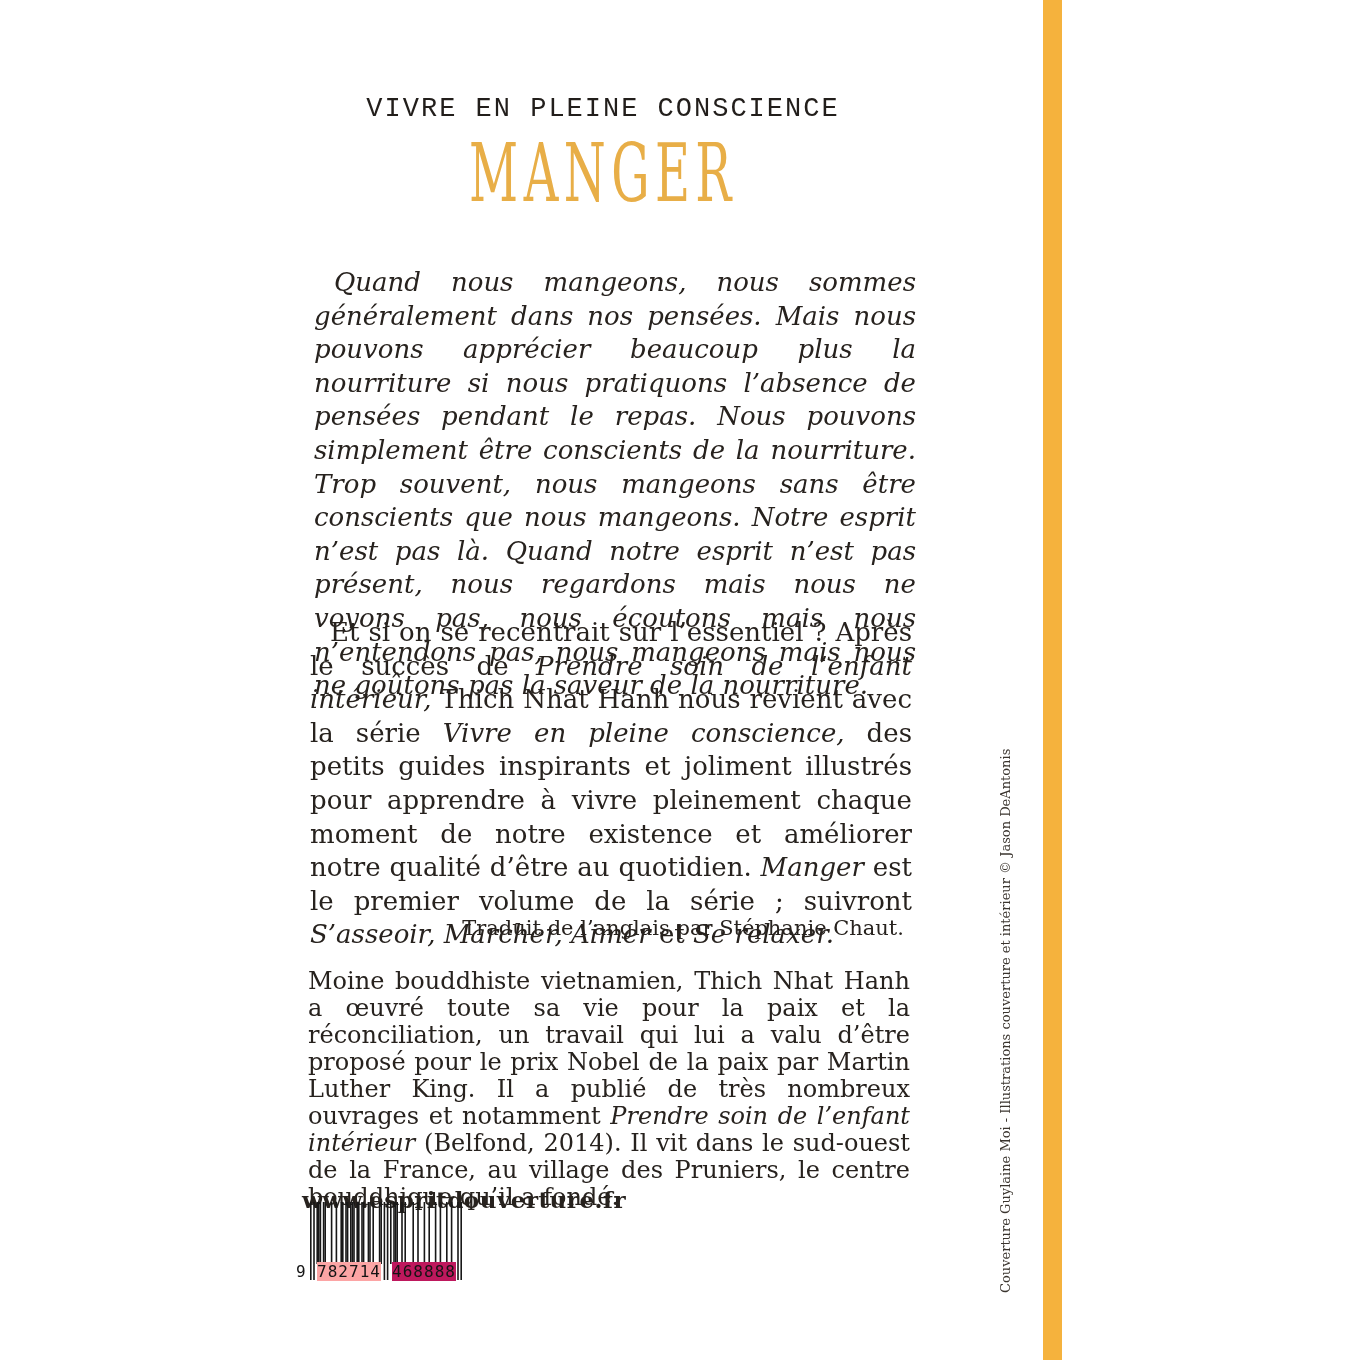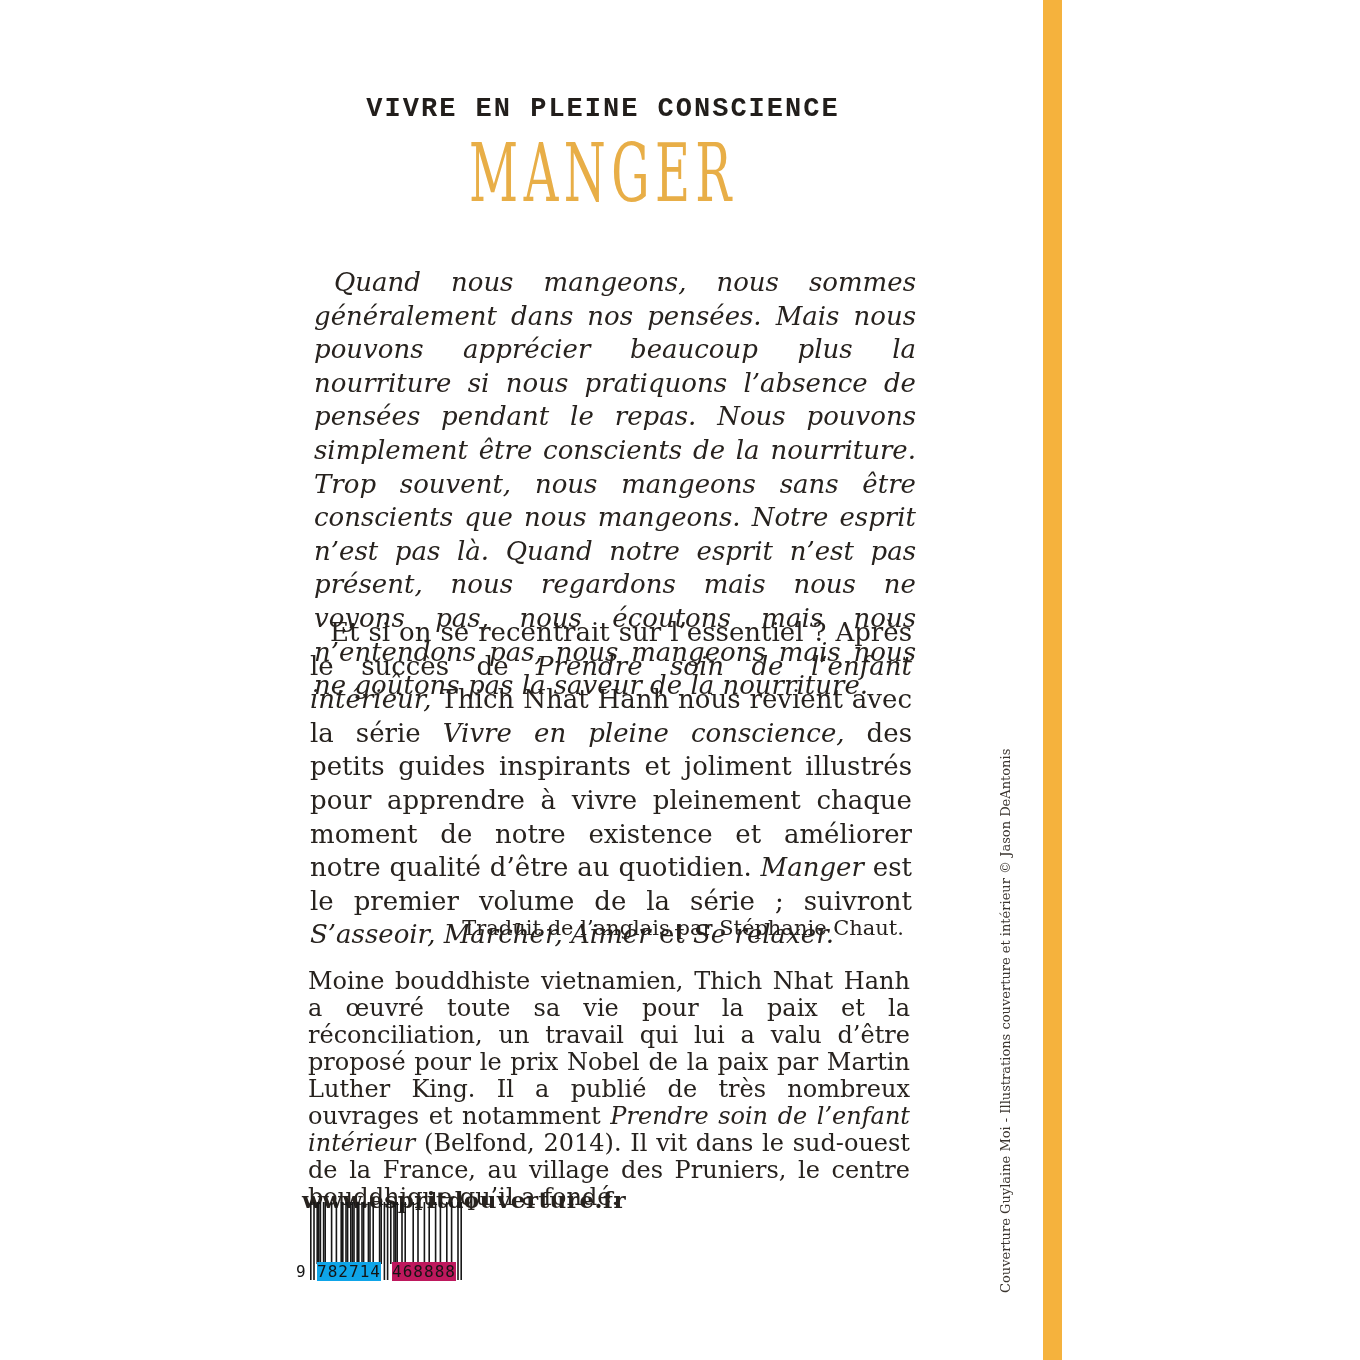--- a/index.html
+++ b/index.html
@@ -8,21 +8,21 @@
     font-family:"DejaVu Serif", serif; color:#27221e; overflow:hidden;
   }
   .stripe {
     position:absolute; left:1043px; top:0; width:19px; height:1360px;
     background:#f5b23d;
   }
   .column { position:absolute; left:302px; top:0; width:602px; height:1360px; }
 
   .series-title {
     position:absolute; top:94px; left:0; right:0; text-align:center;
-    font-family:"Liberation Mono", monospace; font-weight:bold;
+    font-family:"Liberation Mono", monospace; font-weight:normal;
     font-size:27px; letter-spacing:2px; color:#221e1b; white-space:nowrap;
   }
   .book-title {
     position:absolute; top:132px; left:0; right:0; text-align:center;
     font-size:80px; line-height:84px; color:#e8ae47; letter-spacing:9px;
     transform:scaleX(0.60); transform-origin:center;
     font-family:"DejaVu Serif", serif; white-space:nowrap;
   }
   .synopsis {
     position:absolute; top:254px; left:0; width:602px; margin:12px;
@@ -46,21 +46,21 @@
     font-weight:bold; font-size:23px; letter-spacing:0.5px;
   }
 
   .barcode { position:absolute; left:8px; top:1202px; width:152px; height:88px; }
   .barcode svg { position:absolute; left:0; top:0; }
   .barcode-digits {
     position:absolute; top:58px; left:0; right:0; height:24px;
     font-family:"DejaVu Sans Mono", monospace; font-size:16px; color:#141414;
   }
   .barcode-digits .d-first { position:absolute; left:-15px; top:2px; background:#fff; padding:0 1px; }
-  .barcode-digits .d-left  { position:absolute; left:7px;  width:64px; top:2px; text-align:center; background:#0ea5e9; letter-spacing:1px; }
+  .barcode-digits .d-left  { position:absolute; left:7px;  width:64px; top:2px; text-align:center; background:#fca5a5; letter-spacing:1px; }
   .barcode-digits .d-right { position:absolute; left:82px; width:64px; top:2px; text-align:center; background:#be185d; letter-spacing:1px; }
 
   .side-credit {
     position:absolute; left:806px; top:1084px; width:400px; height:18px;
     transform:rotate(-90deg); transform-origin:center;
     font-size:13px; line-height:18px; text-align:center; color:#3a342e;
     white-space:nowrap;
   }
   em { font-style:italic; }
 </style>

